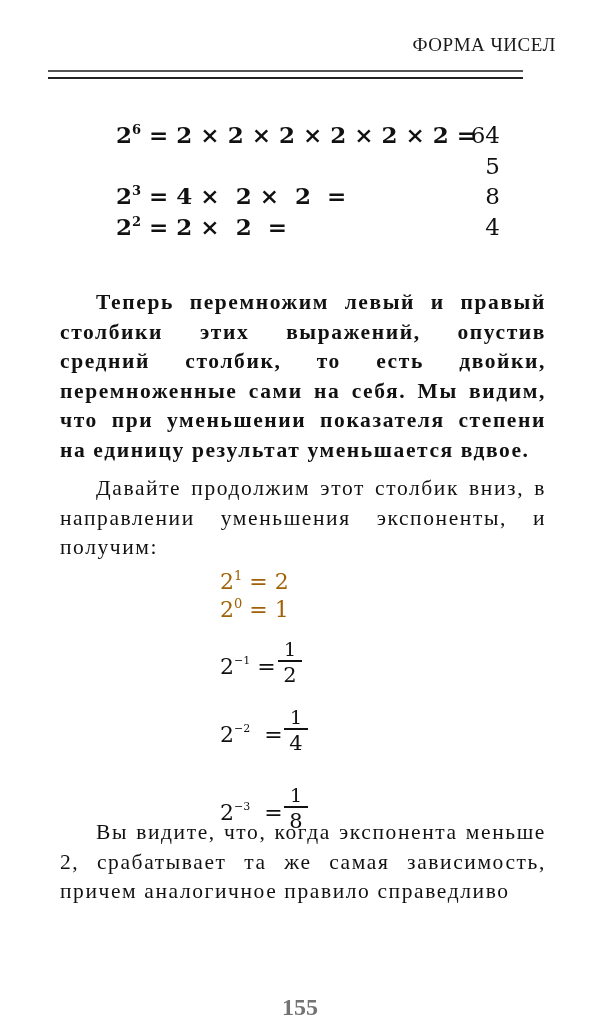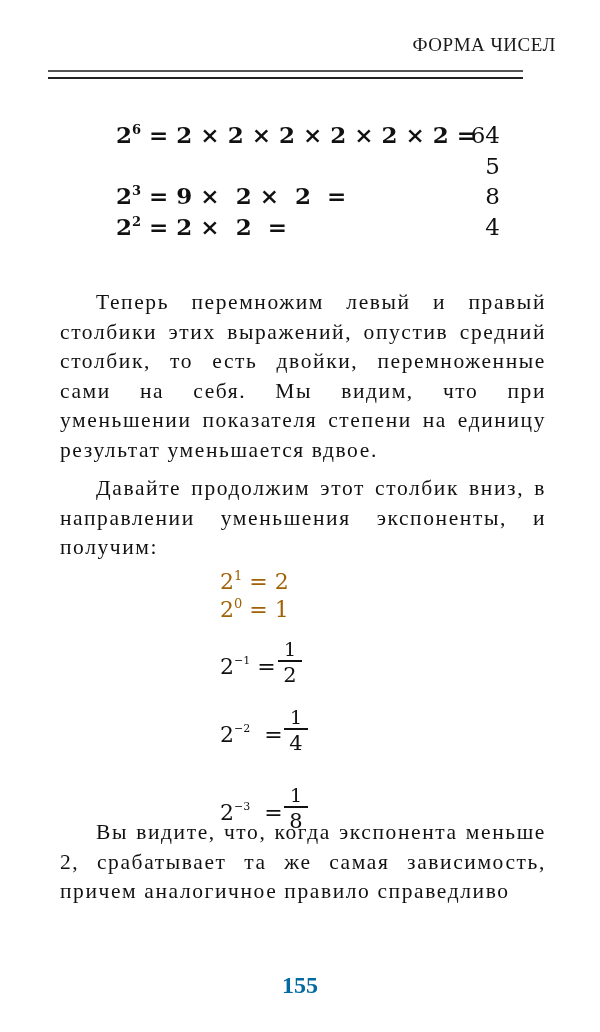--- a/index.html
+++ b/index.html
@@ -33,49 +33,49 @@
   .pw-row { position: relative; font-size: 22px; height: 28px; line-height: 28px; color: #a16207; white-space: pre; }
   .frac-row { position: relative; height: 58px; margin-top: 8px; font-size: 22px; color: #111; }
   .frac-base { position: absolute; left: 0; top: 16px; white-space: pre; }
   .frac-base sup { font-size: 11px; top: -10px; }
   .frac {
     position: absolute; top: 0; display: inline-block; text-align: center; width: 24px;
   }
   .frac .num { display: block; font-size: 19px; line-height: 22px; border-bottom: 2px solid #111; padding: 0 2px; }
   .frac .den { display: block; font-size: 21px; line-height: 26px; }
   .page-number {
-    position: absolute; left: 0; width: 600px; top: 972px; text-align: center;
-    font-size: 24px; font-weight: bold; color: #0369a1;
+    position: absolute; left: 0; width: 600px; top: 994px; text-align: center;
+    font-size: 24px; font-weight: bold; color: #737373;
   }
 </style>
 </head>
 <body>
 
 <div class="header-title">ФОРМА ЧИСЕЛ</div>
 <div class="header-rule"></div>
 
 <div class="eq-table">
   <div class="eq-row">
     <span class="eq-left"><span>2</span><sup>6</sup><span> = 2 × 2 × 2 × 2 × 2 × 2 = </span></span>
     <span class="eq-right">64</span>
   </div>
   <div class="eq-row">
     <span class="eq-right">5</span>
   </div>
   <div class="eq-row">
-    <span class="eq-left"><span>2</span><sup>3</sup><span> = 9 ×  2 ×  2  = </span></span>
+    <span class="eq-left"><span>2</span><sup>3</sup><span> = 4 ×  2 ×  2  = </span></span>
     <span class="eq-right">8</span>
   </div>
   <div class="eq-row">
     <span class="eq-left"><span>2</span><sup>2</sup><span> = 2 ×  2  = </span></span>
     <span class="eq-right">4</span>
   </div>
 </div>
 
-<div class="para" style="top: 288px;">
+<div class="para" style="top: 288px; font-weight: bold;">
   <p>Теперь перемножим левый и правый столбики этих выражений, опустив средний столбик, то есть двойки, перемноженные сами на себя. Мы видим, что при уменьшении показателя степени на единицу результат уменьшается вдвое.</p>
 </div>
 
 <div class="para" style="top: 474px;">
   <p>Давайте продолжим этот столбик вниз, в направлении уменьшения экспоненты, и получим:</p>
 </div>
 
 <div class="powers">
   <div class="pw-row"><span>2</span><sup>1</sup><span> = </span><span>2</span></div>
   <div class="pw-row"><span>2</span><sup>0</sup><span> = </span><span>1</span></div>

